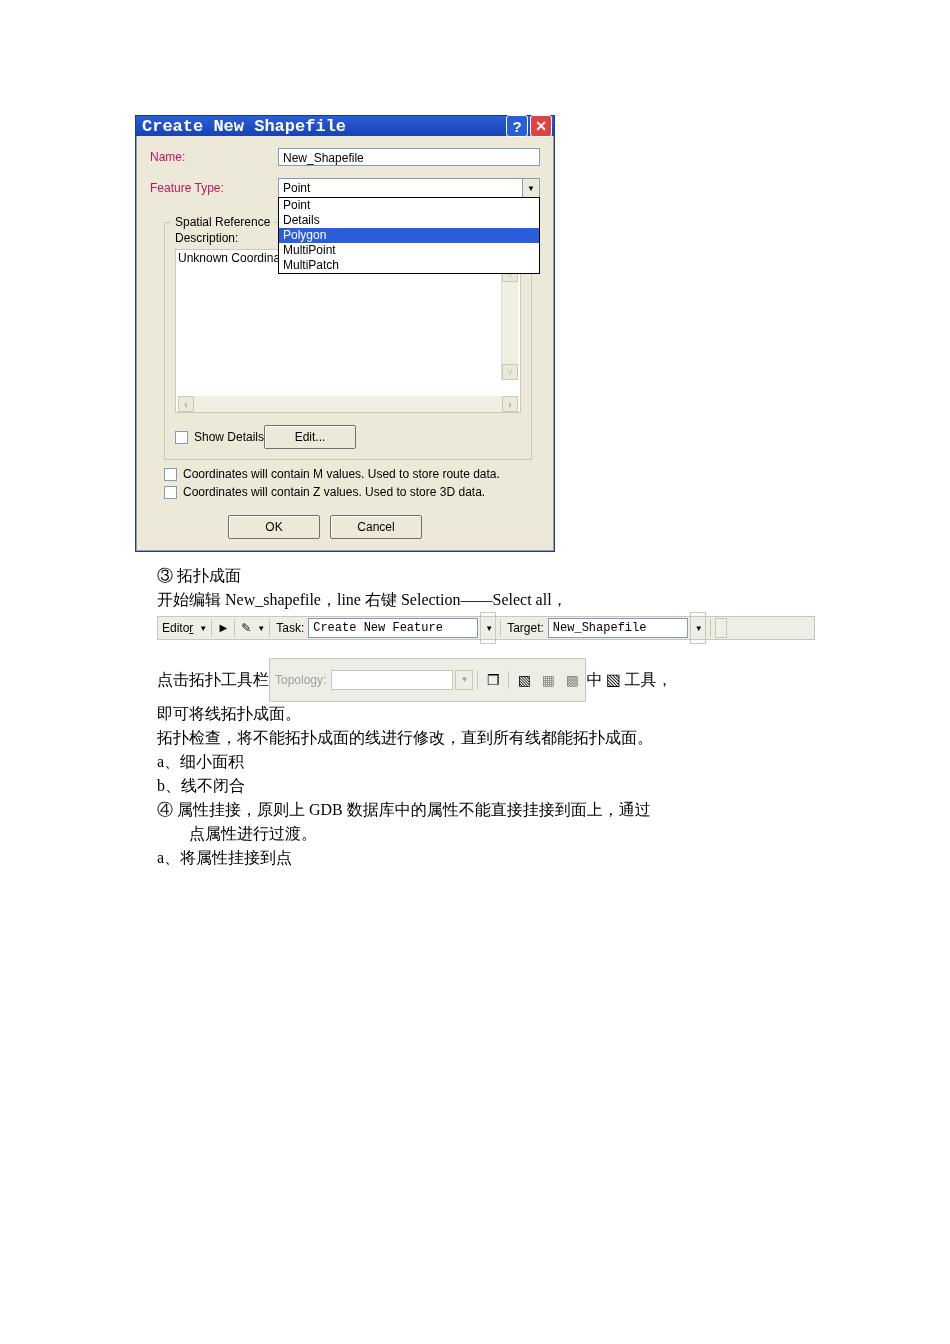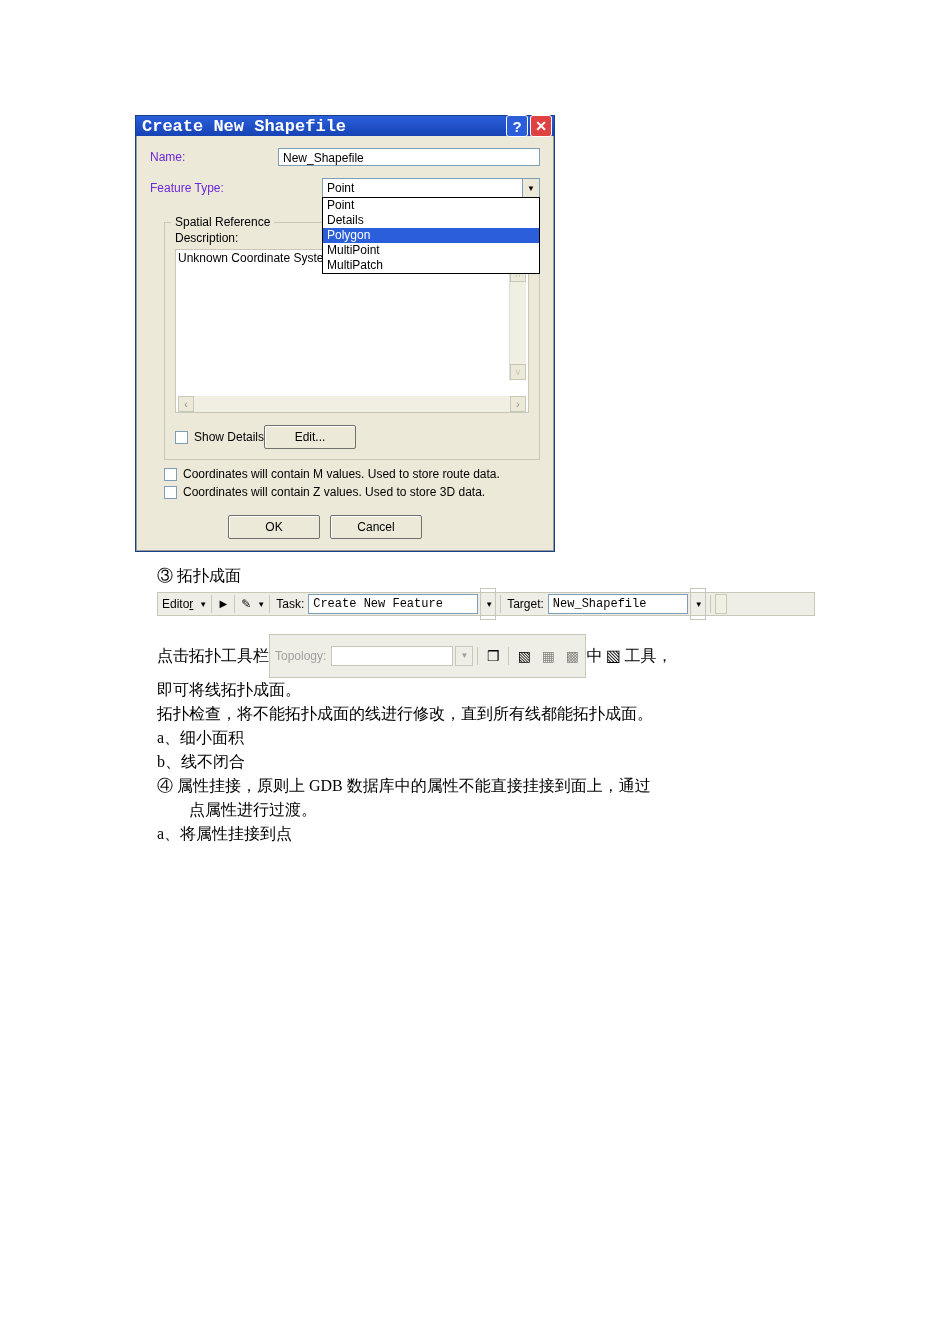--- a/index.html
+++ b/index.html
@@ -55,34 +55,34 @@
     font-size: 12px;
     color: #000;
   }
   .row {
     display: flex;
     align-items: center;
     margin-bottom: 12px;
   }
   .lbl {
     width: 128px;
-    color: #6d28d9;
+    color: #be185d;
   }
   .textfield {
     flex: 1;
     height: 18px;
     border: 1px solid #7f9db9;
     background: #fff;
     padding: 0 4px;
     font-size: 12px;
     line-height: 18px;
     box-sizing: border-box;
   }
 
-  .combo-row { position: relative; gap: 44px; }
+  .combo-row { position: relative; }
   .combo-wrap {
     flex: 1;
     position: relative;
   }
   .combo-sel {
     width: 100%;
     height: 20px;
     border: 1px solid #7f9db9;
     background: #fff;
     display: flex;
@@ -111,21 +111,21 @@
   }
   .combo-item { padding: 0 4px; font-size: 12px; line-height: 15px; }
   .combo-item.sel { background: #2a5eda; color: #fff; }
 
   .fieldset {
     border: 1px solid #c8c8b8;
     padding: 8px 10px 10px 10px;
     position: relative;
     margin-top: 24px;
     margin-left: 14px;
-    margin-right: 0;
+    margin-right: 8px;
   }
   .fieldset .legend {
     position: absolute;
     top: -8px;
     left: 6px;
     background: #ece9d8;
     padding: 0 4px;
     font-size: 12px;
   }
   .desc { margin-bottom: 4px; }
@@ -382,20 +382,21 @@
 
       <div class="dlg-buttons">
         <span class="btn">OK</span>
         <span class="btn">Cancel</span>
       </div>
     </div>
   </div>
 
   <div class="doc">
     <div>③ 拓扑成面</div>
+    <div>开始编辑 New_shapefile，line 右键 Selection——Select all，</div>
 
     <div class="editor-toolbar">
       <span class="tb-label"><span>Edito<u>r</u></span></span>
       <span class="tb-arrow"></span>
       <span class="sep"></span>
       <span class="tb-icon play"></span>
       <span class="sep"></span>
       <span class="tb-icon pencil"></span>
       <span class="tb-arrow"></span>
       <span class="sep"></span>

